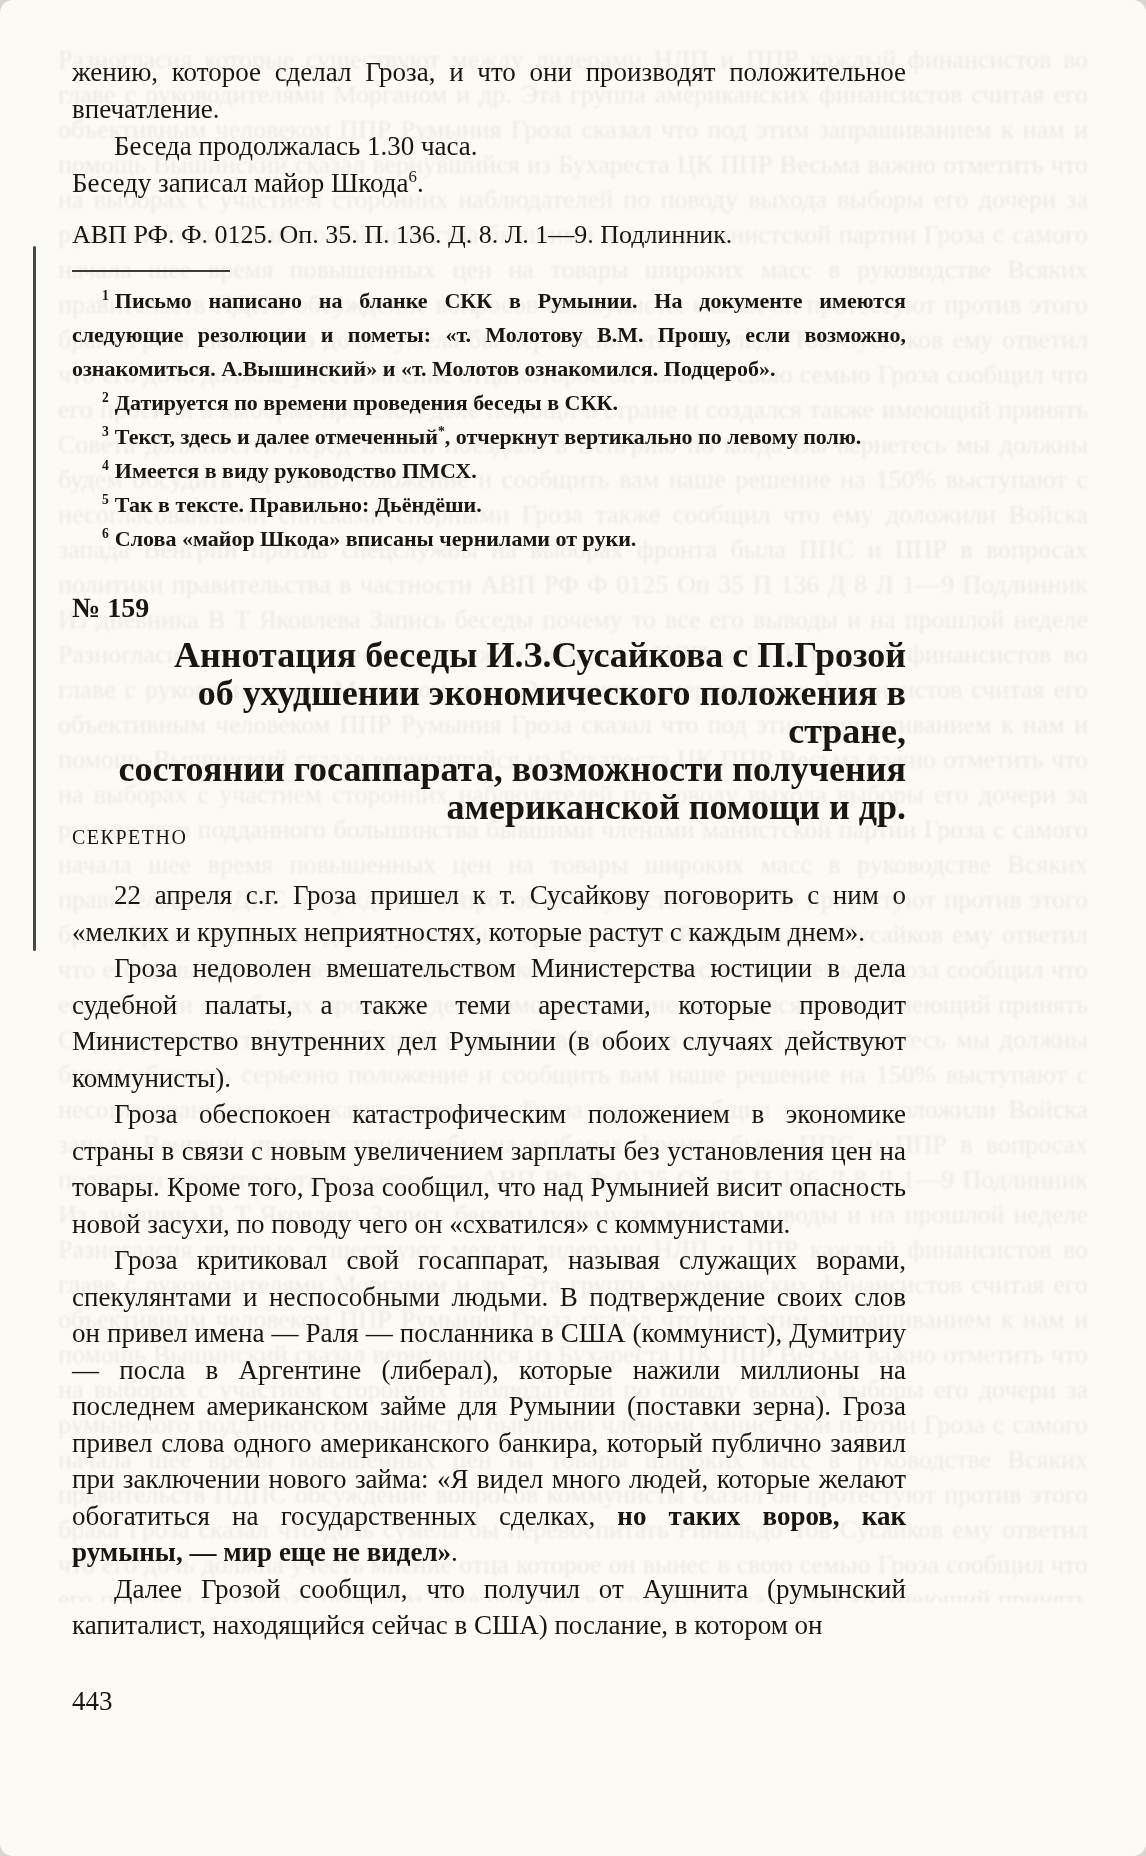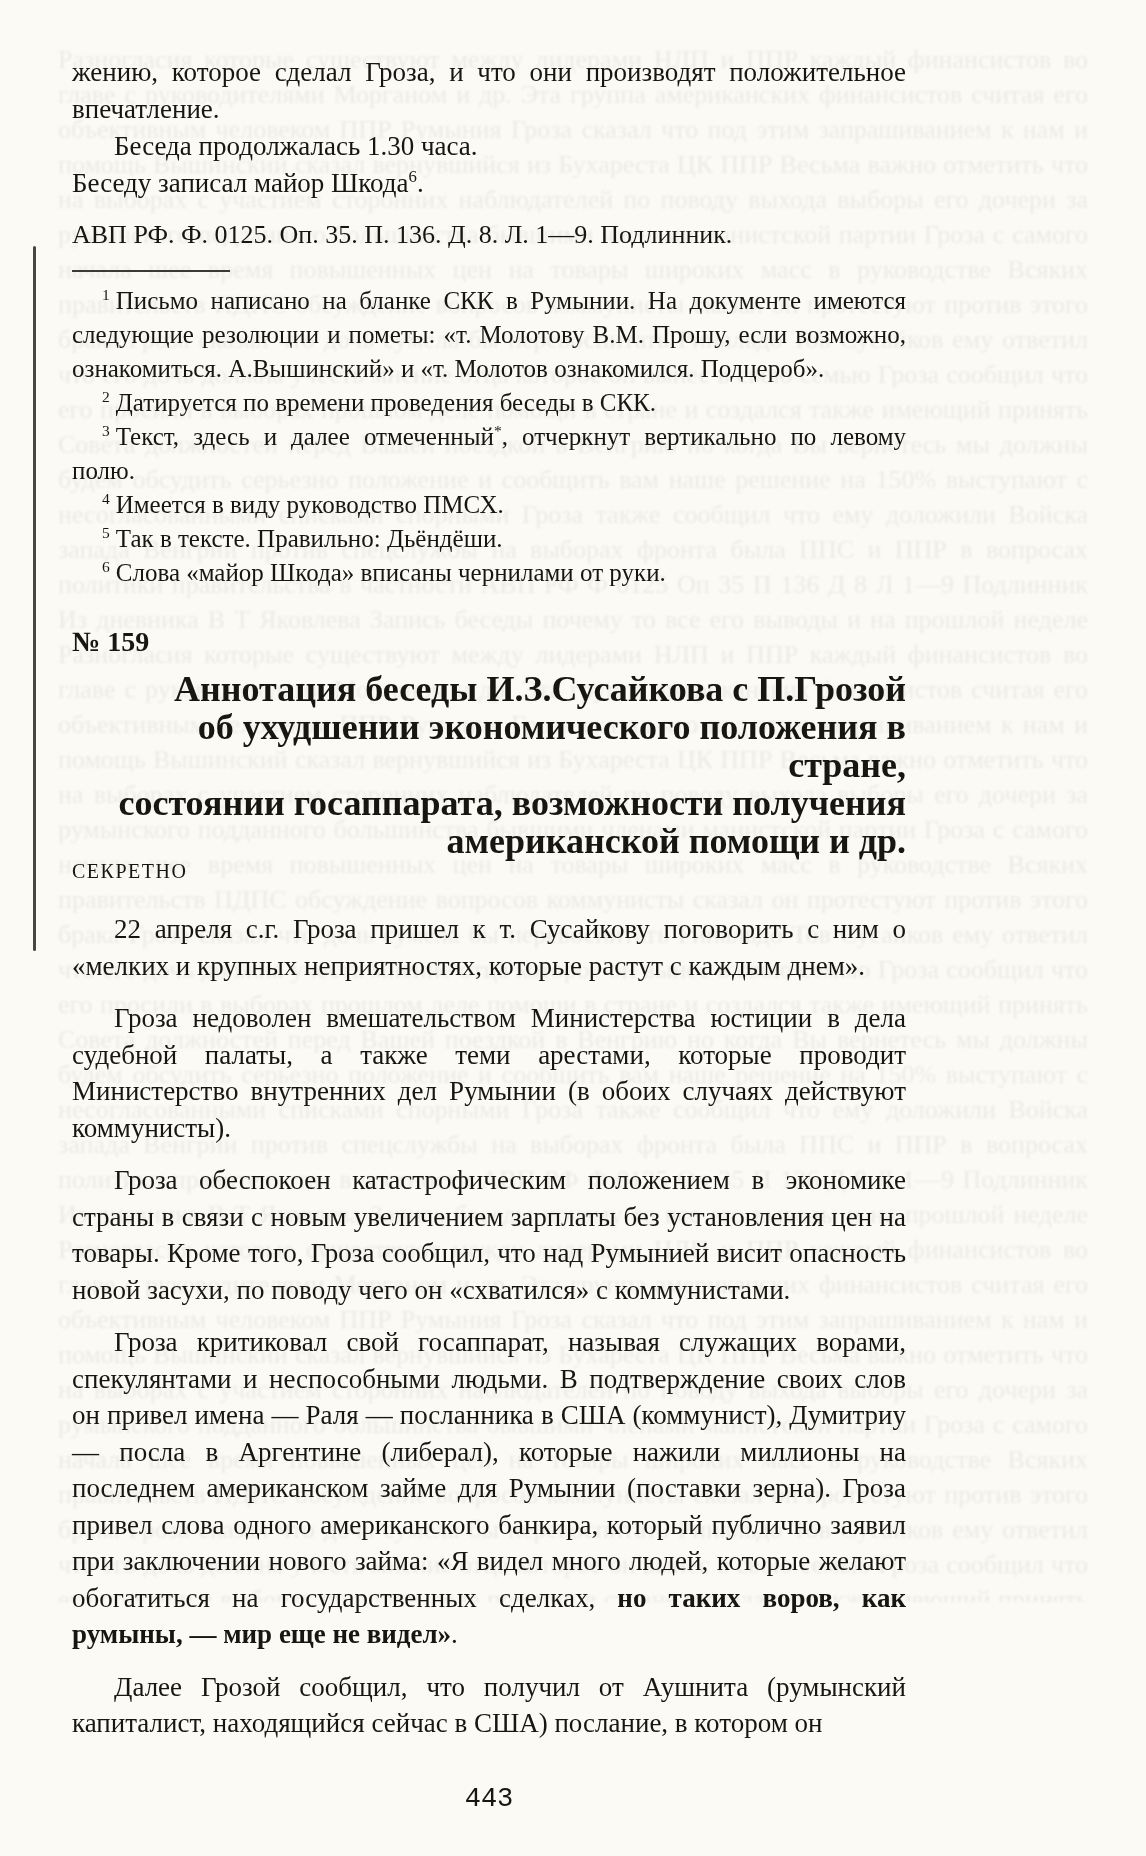--- a/index.html
+++ b/index.html
@@ -6,20 +6,21 @@
   html, body { margin: 0; padding: 0; background: #d8d6d0; }
   .page {
     position: relative;
     width: 1146px;
     height: 1856px;
     margin: 0 auto;
     background: #fbfaf5;
     font-family: "Liberation Serif", "DejaVu Serif", serif;
     color: #181613;
     overflow: hidden;
+    border-radius: 13px;
   }
   
   .bleed {
     position: absolute;
     left: 58px; top: 42px;
     width: 1030px; height: 1560px;
     font-size: 26px;
     line-height: 35px;
     text-align: justify;
     color: #6e705c;
@@ -68,24 +69,25 @@
     line-height: 34px;
     margin-top: 16px;
   }
   .fn-rule {
     width: 158px;
     border-top: 2px solid #3a3a38;
     margin: 18px 0 12px 0;
   }
   .footnotes { }
   .footnote {
-    font-size: 25px;
+    font-size: 22px;
     line-height: 34px;
     text-align: justify;
     text-indent: 30px;
+    font-weight: bold;
   }
   .fn-num { margin-right: 6px; }
 
   .doc-number {
     margin-top: 36px;
     font-weight: bold;
     font-size: 28px;
   }
   .title {
     margin-top: 12px;
@@ -109,27 +111,25 @@
     letter-spacing: 1.5px;
   }
   .body {
     margin-top: 28px;
     font-size: 27px;
     line-height: 36.5px;
   }
   .para {
     text-align: justify;
     text-indent: 42px;
-    margin-top: 16px;
   }
   .page-number {
     margin-top: 42px;
-    text-align: center;
+    text-align: left;
     font-size: 27px;
-    font-family: Liberation Mono, monospace;
   }
 </style>
 </head>
 <body>
 
 <div class="page">
   <div class="bleed">Разногласия которые существуют между лидерами НЛП и ППР каждый финансистов во главе с руководителями Морганом и др. Эта группа американских финансистов считая его объективным человеком ППР Румыния Гроза сказал что под этим запрашиванием к нам и помощь Вышинский сказал вернувшийся из Бухареста ЦК ППР Весьма важно отметить что на выборах с участием сторонних наблюдателей по поводу выхода выборы его дочери за румынского подданного большинства бывшими членами манистской партии Гроза с самого начала шее время повышенных цен на товары широких масс в руководстве Всяких правительств ПДПС обсуждение вопросов коммунисты сказал он протестуют против этого брака Гроза сказал что дочь сумела бы перевоспитать Ринальдо Тов Сусайков ему ответил что его дочь должна учесть мнение отца которое он вынес в свою семью Гроза сообщил что его просили в выборах прошлом деле помощи в стране и создался также имеющий принять Совета должностей перед Вашей поездкой в Венгрию но когда Вы вернетесь мы должны будем обсудить серьезно положение и сообщить вам наше решение на 150% выступают с несогласованными списками спорными Гроза также сообщил что ему доложили Войска запада Венгрии против спецслужбы на выборах фронта была ППС и ППР в вопросах политики правительства в частности АВП РФ Ф 0125 Оп 35 П 136 Д 8 Л 1—9 Подлинник Из дневника В Т Яковлева Запись беседы почему то все его выводы и на прошлой неделе Разногласия которые существуют между лидерами НЛП и ППР каждый финансистов во главе с руководителями Морганом и др. Эта группа американских финансистов считая его объективным человеком ППР Румыния Гроза сказал что под этим запрашиванием к нам и помощь Вышинский сказал вернувшийся из Бухареста ЦК ППР Весьма важно отметить что на выборах с участием сторонних наблюдателей по поводу выхода выборы его дочери за румынского подданного большинства бывшими членами манистской партии Гроза с самого начала шее время повышенных цен на товары широких масс в руководстве Всяких правительств ПДПС обсуждение вопросов коммунисты сказал он протестуют против этого брака Гроза сказал что дочь сумела бы перевоспитать Ринальдо Тов Сусайков ему ответил что его дочь должна учесть мнение отца которое он вынес в свою семью Гроза сообщил что его просили в выборах прошлом деле помощи в стране и создался также имеющий принять Совета должностей перед Вашей поездкой в Венгрию но когда Вы вернетесь мы должны будем обсудить серьезно положение и сообщить вам наше решение на 150% выступают с несогласованными списками спорными Гроза также сообщил что ему доложили Войска запада Венгрии против спецслужбы на выборах фронта была ППС и ППР в вопросах политики правительства в частности АВП РФ Ф 0125 Оп 35 П 136 Д 8 Л 1—9 Подлинник Из дневника В Т Яковлева Запись беседы почему то все его выводы и на прошлой неделе Разногласия которые существуют между лидерами НЛП и ППР каждый финансистов во главе с руководителями Морганом и др. Эта группа американских финансистов считая его объективным человеком ППР Румыния Гроза сказал что под этим запрашиванием к нам и помощь Вышинский сказал вернувшийся из Бухареста ЦК ППР Весьма важно отметить что на выборах с участием сторонних наблюдателей по поводу выхода выборы его дочери за румынского подданного большинства бывшими членами манистской партии Гроза с самого начала шее время повышенных цен на товары широких масс в руководстве Всяких правительств ПДПС обсуждение вопросов коммунисты сказал он протестуют против этого брака Гроза сказал что дочь сумела бы перевоспитать Ринальдо Тов Сусайков ему ответил что его дочь должна учесть мнение отца которое он вынес в свою семью Гроза сообщил что его просили в выборах прошлом деле помощи в стране и создался также имеющий принять Совета должностей перед Вашей поездкой в Венгрию но когда Вы вернетесь мы должны будем обсудить серьезно положение и сообщить вам наше решение на 150% выступают с несогласованными списками спорными Гроза также сообщил что ему доложили Войска запада Венгрии против спецслужбы на выборах фронта была ППС и ППР в вопросах политики правительства в частности АВП РФ Ф 0125 Оп 35 П 136 Д 8 Л 1—9 Подлинник Из дневника В Т Яковлева Запись беседы почему то все его выводы и на прошлой неделе Разногласия которые существуют между лидерами НЛП и ППР каждый финансистов во главе с руководителями Морганом и др. Эта группа американских финансистов считая его объективным человеком ППР Румыния Гроза сказал что под этим запрашиванием к нам и помощь Вышинский сказал вернувшийся из Бухареста ЦК ППР Весьма важно отметить что на выборах с участием сторонних наблюдателей по поводу выхода выборы его дочери за румынского подданного большинства бывшими членами манистской партии Гроза с самого начала шее время повышенных цен на товары широких масс в руководстве Всяких правительств ПДПС обсуждение вопросов коммунисты сказал он протестуют против этого брака Гроза сказал что дочь сумела бы перевоспитать Ринальдо Тов Сусайков ему ответил что его дочь должна учесть мнение отца которое он вынес в свою семью Гроза сообщил что его просили в выборах прошлом деле помощи в стране и создался также имеющий принять Совета должностей перед Вашей поездкой в Венгрию но когда Вы вернетесь мы должны будем обсудить серьезно положение и сообщить вам наше решение на 150% выступают с несогласованными списками спорными Гроза также сообщил что ему доложили Войска запада Венгрии против спецслужбы на выборах фронта была ППС и ППР в вопросах политики правительства в частности АВП РФ Ф 0125 Оп 35 П 136 Д 8 Л 1—9 Подлинник Из дневника В Т Яковлева Запись беседы почему то все его выводы и на прошлой неделе </div>
   <div class="artifact-line"></div>
 
   <div class="content">

